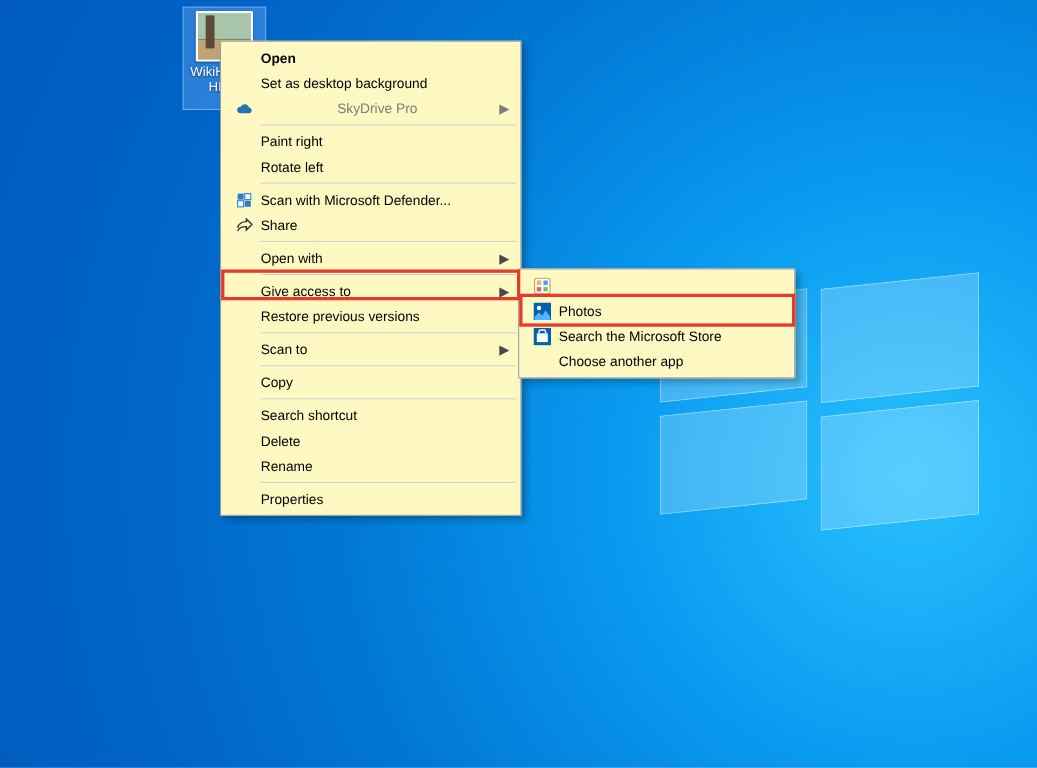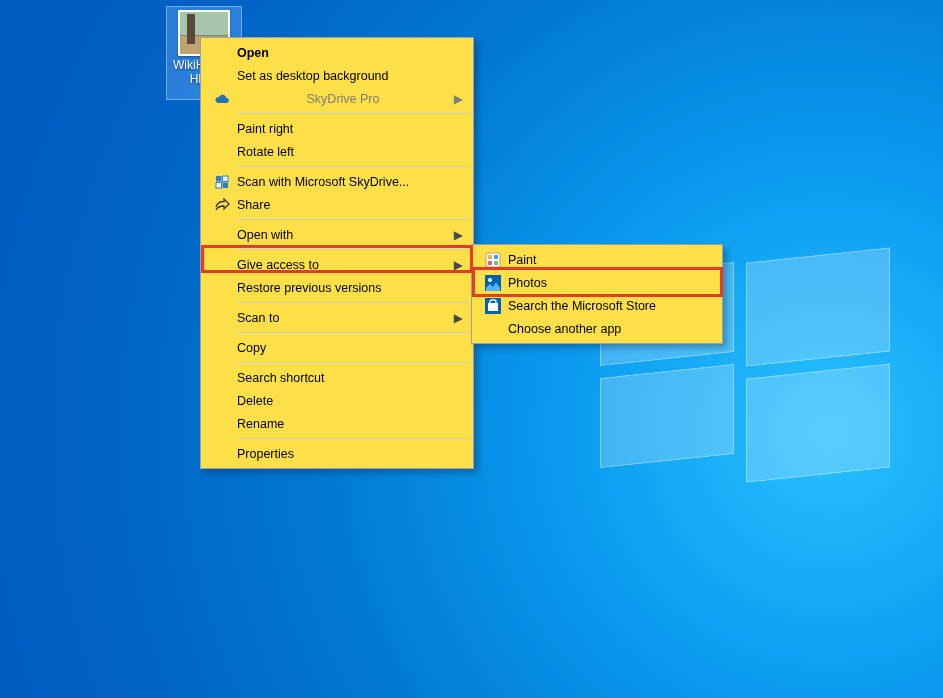--- a/index.html
+++ b/index.html
@@ -14,21 +14,21 @@
 .winlogo .p4{left:146px;top:116px;width:144px;height:104px;transform:skewY(-6deg);}
 
 
 .desktop-icon{position:absolute;left:167px;top:7px;width:74px;height:92px;text-align:center;}
 .desktop-icon.sel{background:rgba(120,180,255,0.35);outline:1px solid rgba(160,210,255,0.7);}
 .desktop-icon .thumb{margin:3px auto 2px;width:48px;height:42px;border:2px solid #fff;border-radius:1px;background:linear-gradient(180deg,#a8c4aa 0 55%,#6f8d5e 55% 58%,#bda472 58% 100%);box-shadow:0 1px 2px rgba(0,0,0,.35);position:relative;}
 .desktop-icon .thumb::before{content:"";position:absolute;left:7px;top:2px;width:8px;height:30px;background:#5b4a39;}
 .desktop-icon .lbl{color:#fff;font-size:12px;line-height:14px;text-shadow:0 1px 2px rgba(0,0,0,.6);word-break:break-all;padding:0 2px;}
 
 
-.ctx{position:absolute;background:#fde047;border:1px solid #a0a0a0;box-shadow:4px 4px 6px rgba(0,0,0,.25);padding:3px 2px;}
+.ctx{position:absolute;background:#fef9c3;border:1px solid #a0a0a0;box-shadow:4px 4px 6px rgba(0,0,0,.25);padding:3px 2px;}
 .ctx .row{display:flex;align-items:center;height:23px;padding:0 22px 0 10px;white-space:nowrap;position:relative;}
 .ctx .row .ico{width:18px;display:flex;align-items:center;justify-content:center;margin-right:6px;flex:none;}
 .ctx .row .txt{flex:1;}
 .ctx .row .arrow{position:absolute;right:8px;top:5px;color:#4a4a4a;font-size:12px;}
 .ctx .row.bold .txt{font-weight:600;}
 .ctx .row.disabled{color:#7d7d7d;text-align:center;}
 .ctx .row.disabled .arrow{color:#7d7d7d;}
 .ctx .sep{height:1px;background:#d0d0d0;margin:3px 2px 3px 34px;}
 .ctx.main{left:200px;top:37px;width:268px;}
 .ctx.sub {left:471px;top:244px;width:246px;}
@@ -83,21 +83,21 @@
   <div class="sep"></div>
   <div class="row">
     <span class="ico">
         <svg width="14" height="14" viewBox="0 0 14 14">
           <rect x="1" y="1" width="5.5" height="5.5" fill="#2b7cd3"></rect>
           <rect x="7.5" y="1" width="5.5" height="5.5" fill="#fff" stroke="#2b7cd3"></rect>
           <rect x="1" y="7.5" width="5.5" height="5.5" fill="#fff" stroke="#2b7cd3"></rect>
           <rect x="7.5" y="7.5" width="5.5" height="5.5" fill="#2b7cd3"></rect>
         </svg>
       </span>
-    <span class="txt">Scan with Microsoft SkyDrive...</span>
+    <span class="txt">Scan with Microsoft Defender...</span>
   </div>
   <div class="row">
     <span class="ico">
         <svg width="15" height="13" viewBox="0 0 15 13">
           <path fill="none" stroke="#333" stroke-width="1.3" d="M1 9c1.5-5 6-5.5 8-5.5V1l5 5-5 5V8C6 8 3 8 1 12"></path>
         </svg>
       </span>
     <span class="txt">Share</span>
   </div>
   <div class="sep"></div>
@@ -151,21 +151,20 @@
   <div class="row">
     <span class="ico">
         <svg width="16" height="16" viewBox="0 0 16 16">
           <rect x="1" y="1" width="14" height="14" rx="2" fill="#fff" stroke="#c3a15b"></rect>
           <rect x="3" y="3" width="4" height="4" fill="#e7b75e"></rect>
           <rect x="9" y="3" width="4" height="4" fill="#4aa0e6"></rect>
           <rect x="3" y="9" width="4" height="4" fill="#e06666"></rect>
           <rect x="9" y="9" width="4" height="4" fill="#7bbf6a"></rect>
         </svg>
       </span>
-    <span class="txt">Paint</span>
   </div>
   <div class="row">
     <span class="ico">
         <svg width="16" height="16" viewBox="0 0 16 16">
           <rect width="16" height="16" fill="#0063b1"></rect>
           <circle cx="5" cy="5" r="2" fill="#fff"></circle>
           <path d="M1 13l4-4 3 3 3-5 4 6v3H1z" fill="#55b3ff"></path>
         </svg>
       </span>
     <span class="txt">Photos</span>

